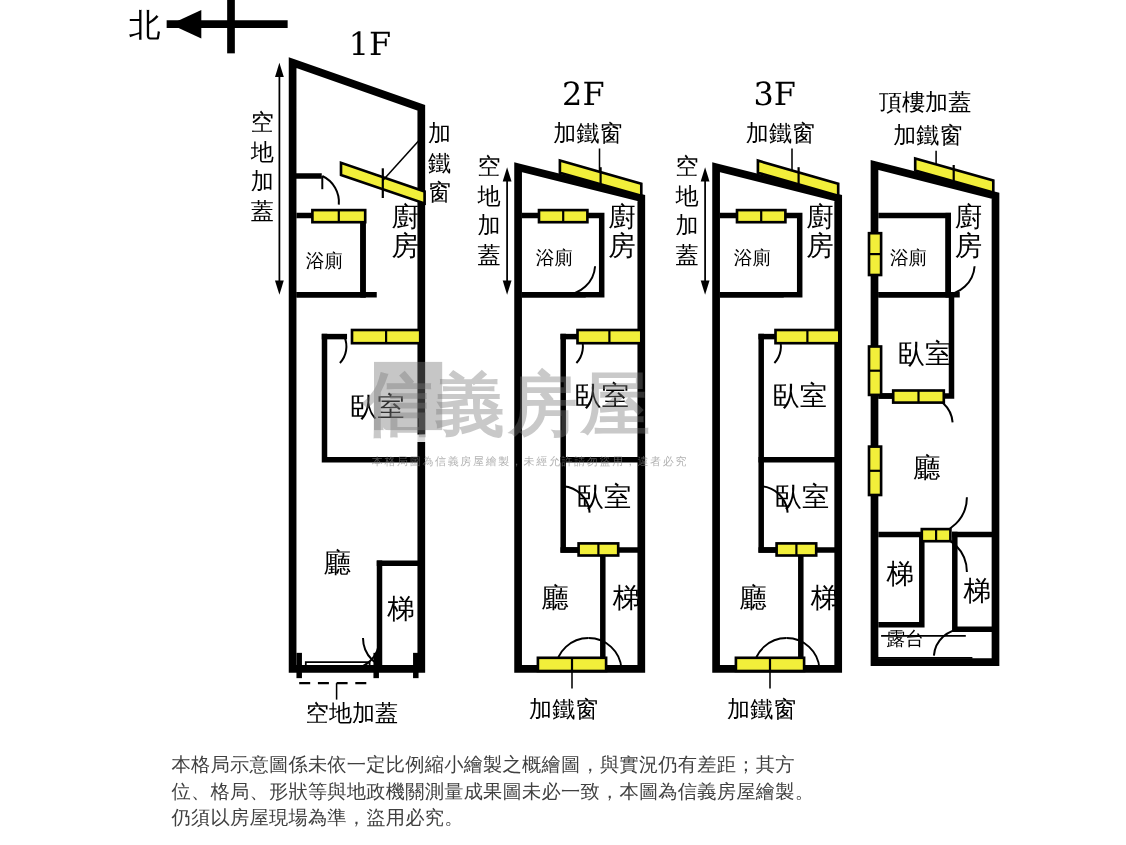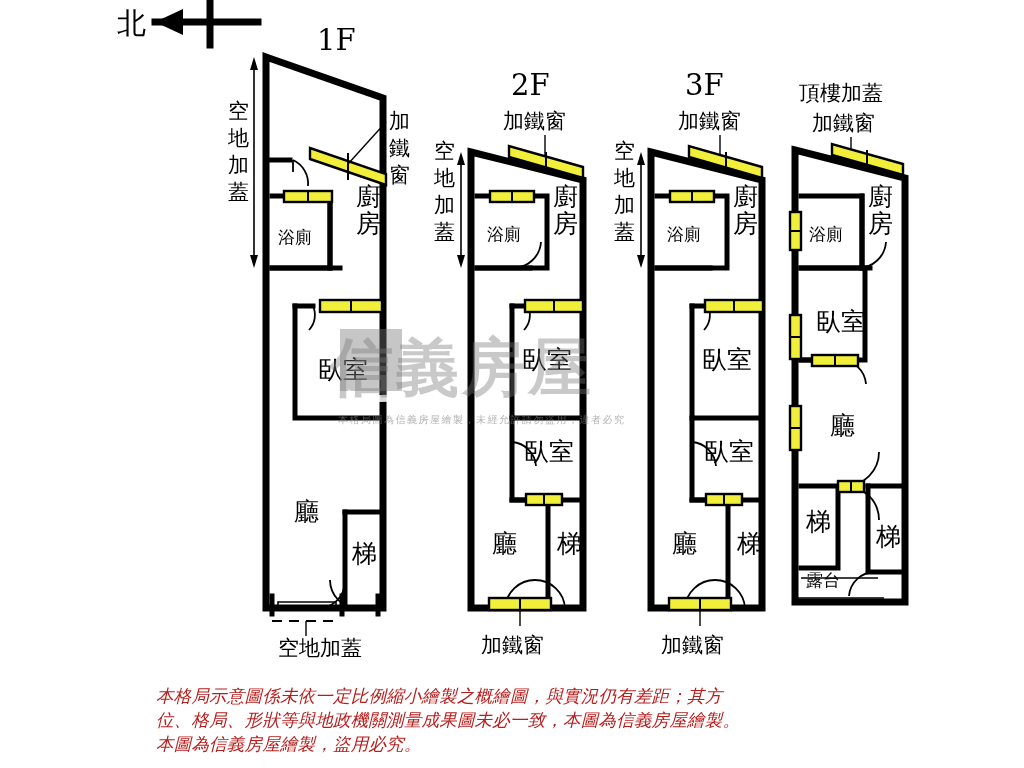--- a/index.html
+++ b/index.html
@@ -48,23 +48,22 @@
   .call-lbl { font-size: 21px; }
 
   #disclaimer {
     position: absolute;
     left: 156px;
     top: 684px;
     width: 760px;
     font-family: "DejaVu Sans", "Liberation Sans", sans-serif;
     font-size: 17.5px;
     line-height: 1.38;
-    color: #b91c1c;
+    color: #404040;
     letter-spacing: 0.2px;
-    font-style: italic;
   }
   #watermark {
     position: absolute;
     left: 330px;
     top: 325px;
     width: 380px;
     height: 110px;
     pointer-events: none;
   }
   #wm-text {
@@ -367,16 +366,16 @@
   <div id="watermark">
     <div id="wm-mark"></div>
     <div id="wm-swoosh"></div>
     <div id="wm-text">信義房屋</div>
     <div id="wm-sub">本格局圖為信義房屋繪製，未經允許請勿盜用，違者必究</div>
   </div>
 
   <div id="disclaimer">
     <div>本格局示意圖係未依一定比例縮小繪製之概繪圖，與實況仍有差距；其方</div>
     <div>位、格局、形狀等與地政機關測量成果圖未必一致，本圖為信義房屋繪製。</div>
-    <div>本圖為信義房屋繪製，盜用必究。</div>
+    <div>仍須以房屋現場為準，盜用必究。</div>
   </div>
 
 </div>
 
 </body></html>

